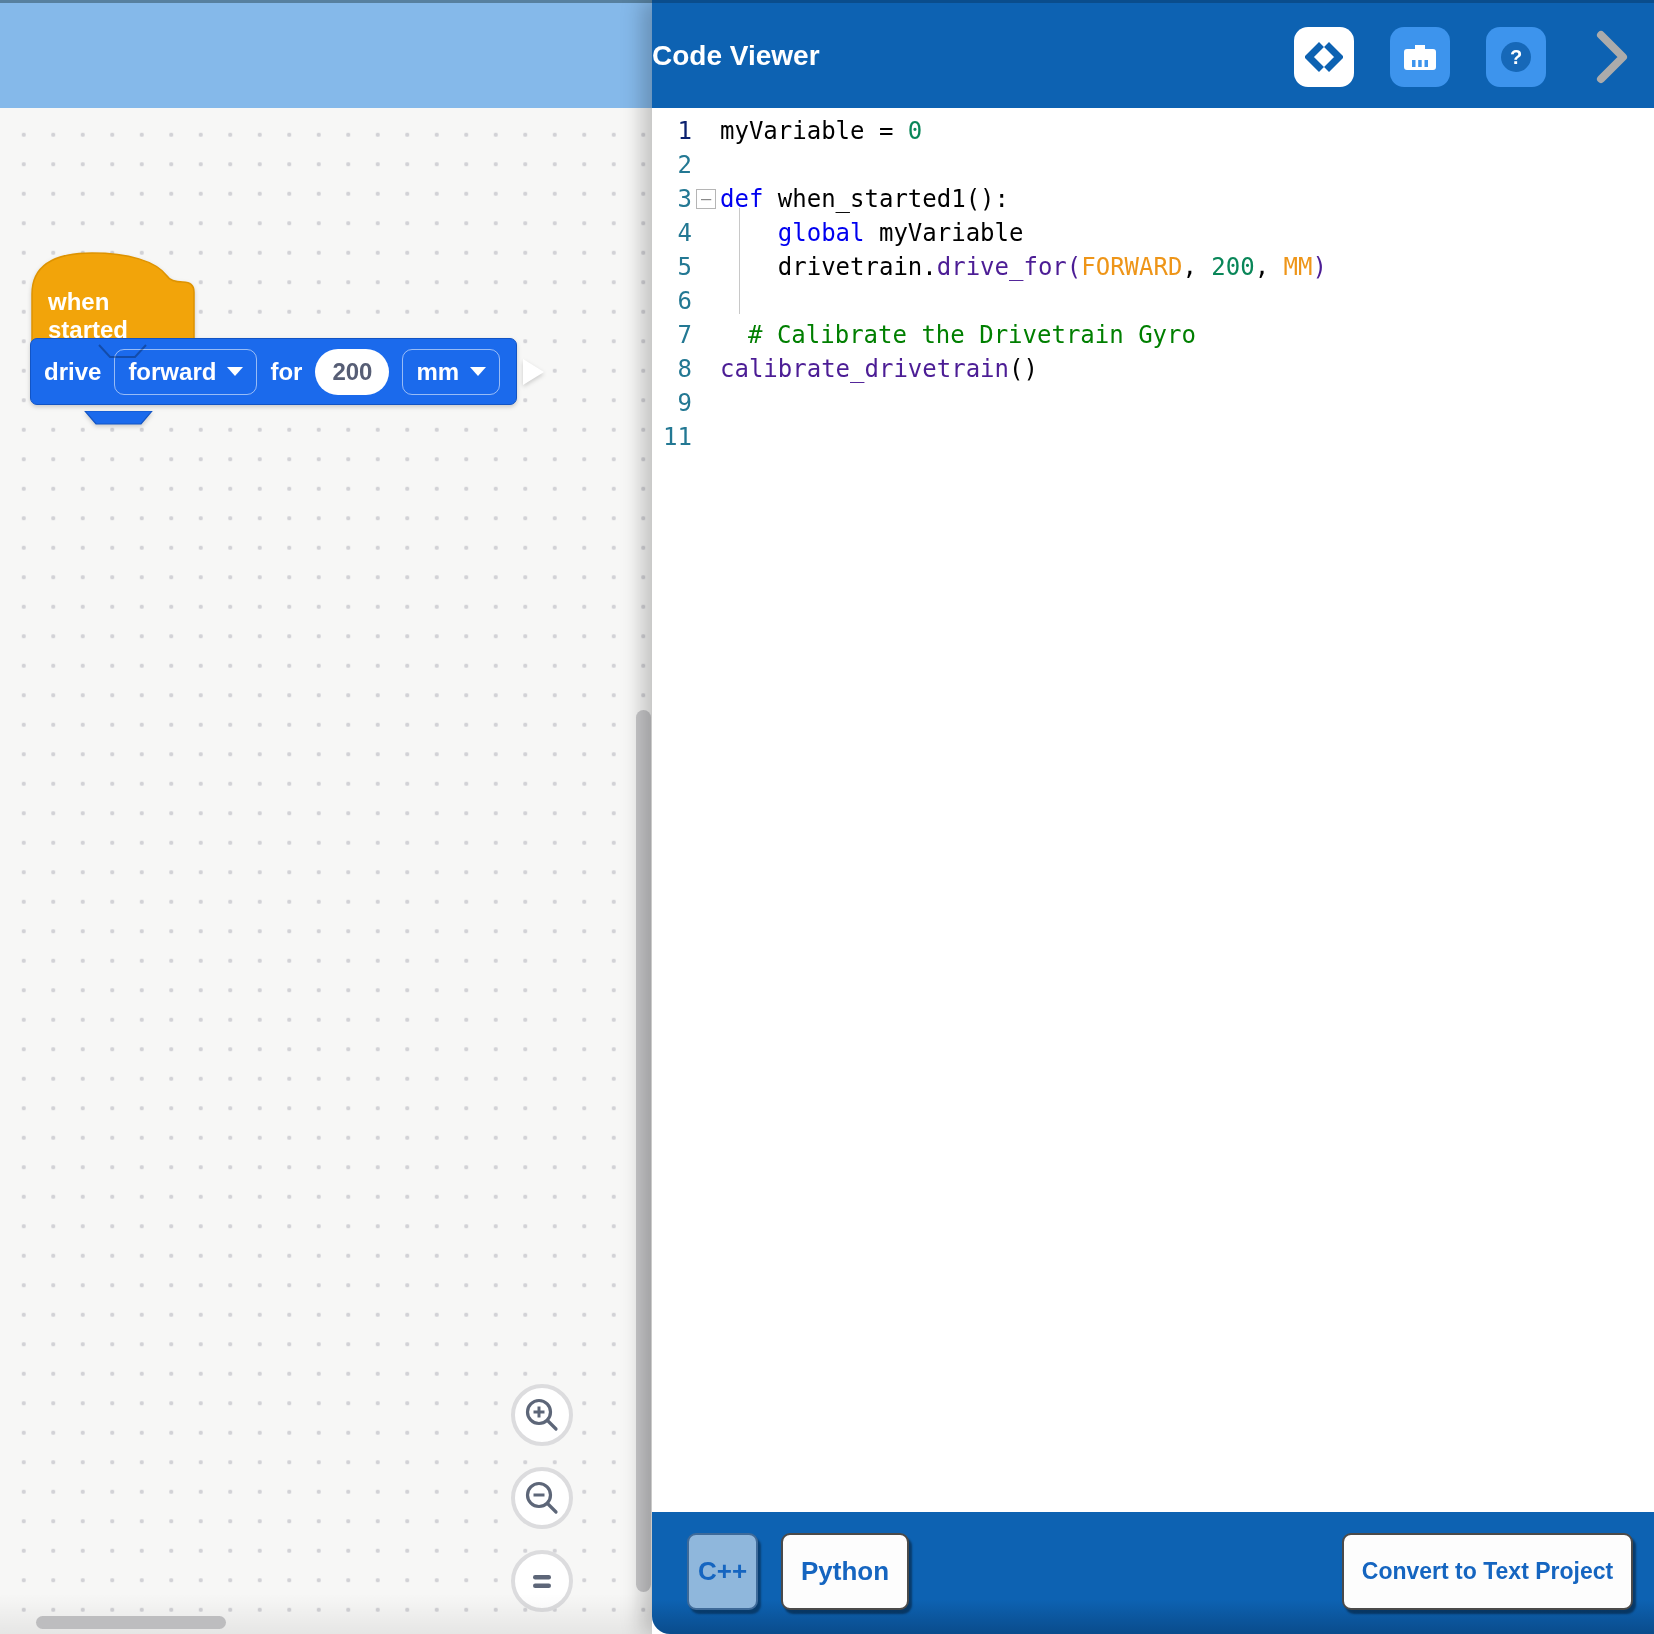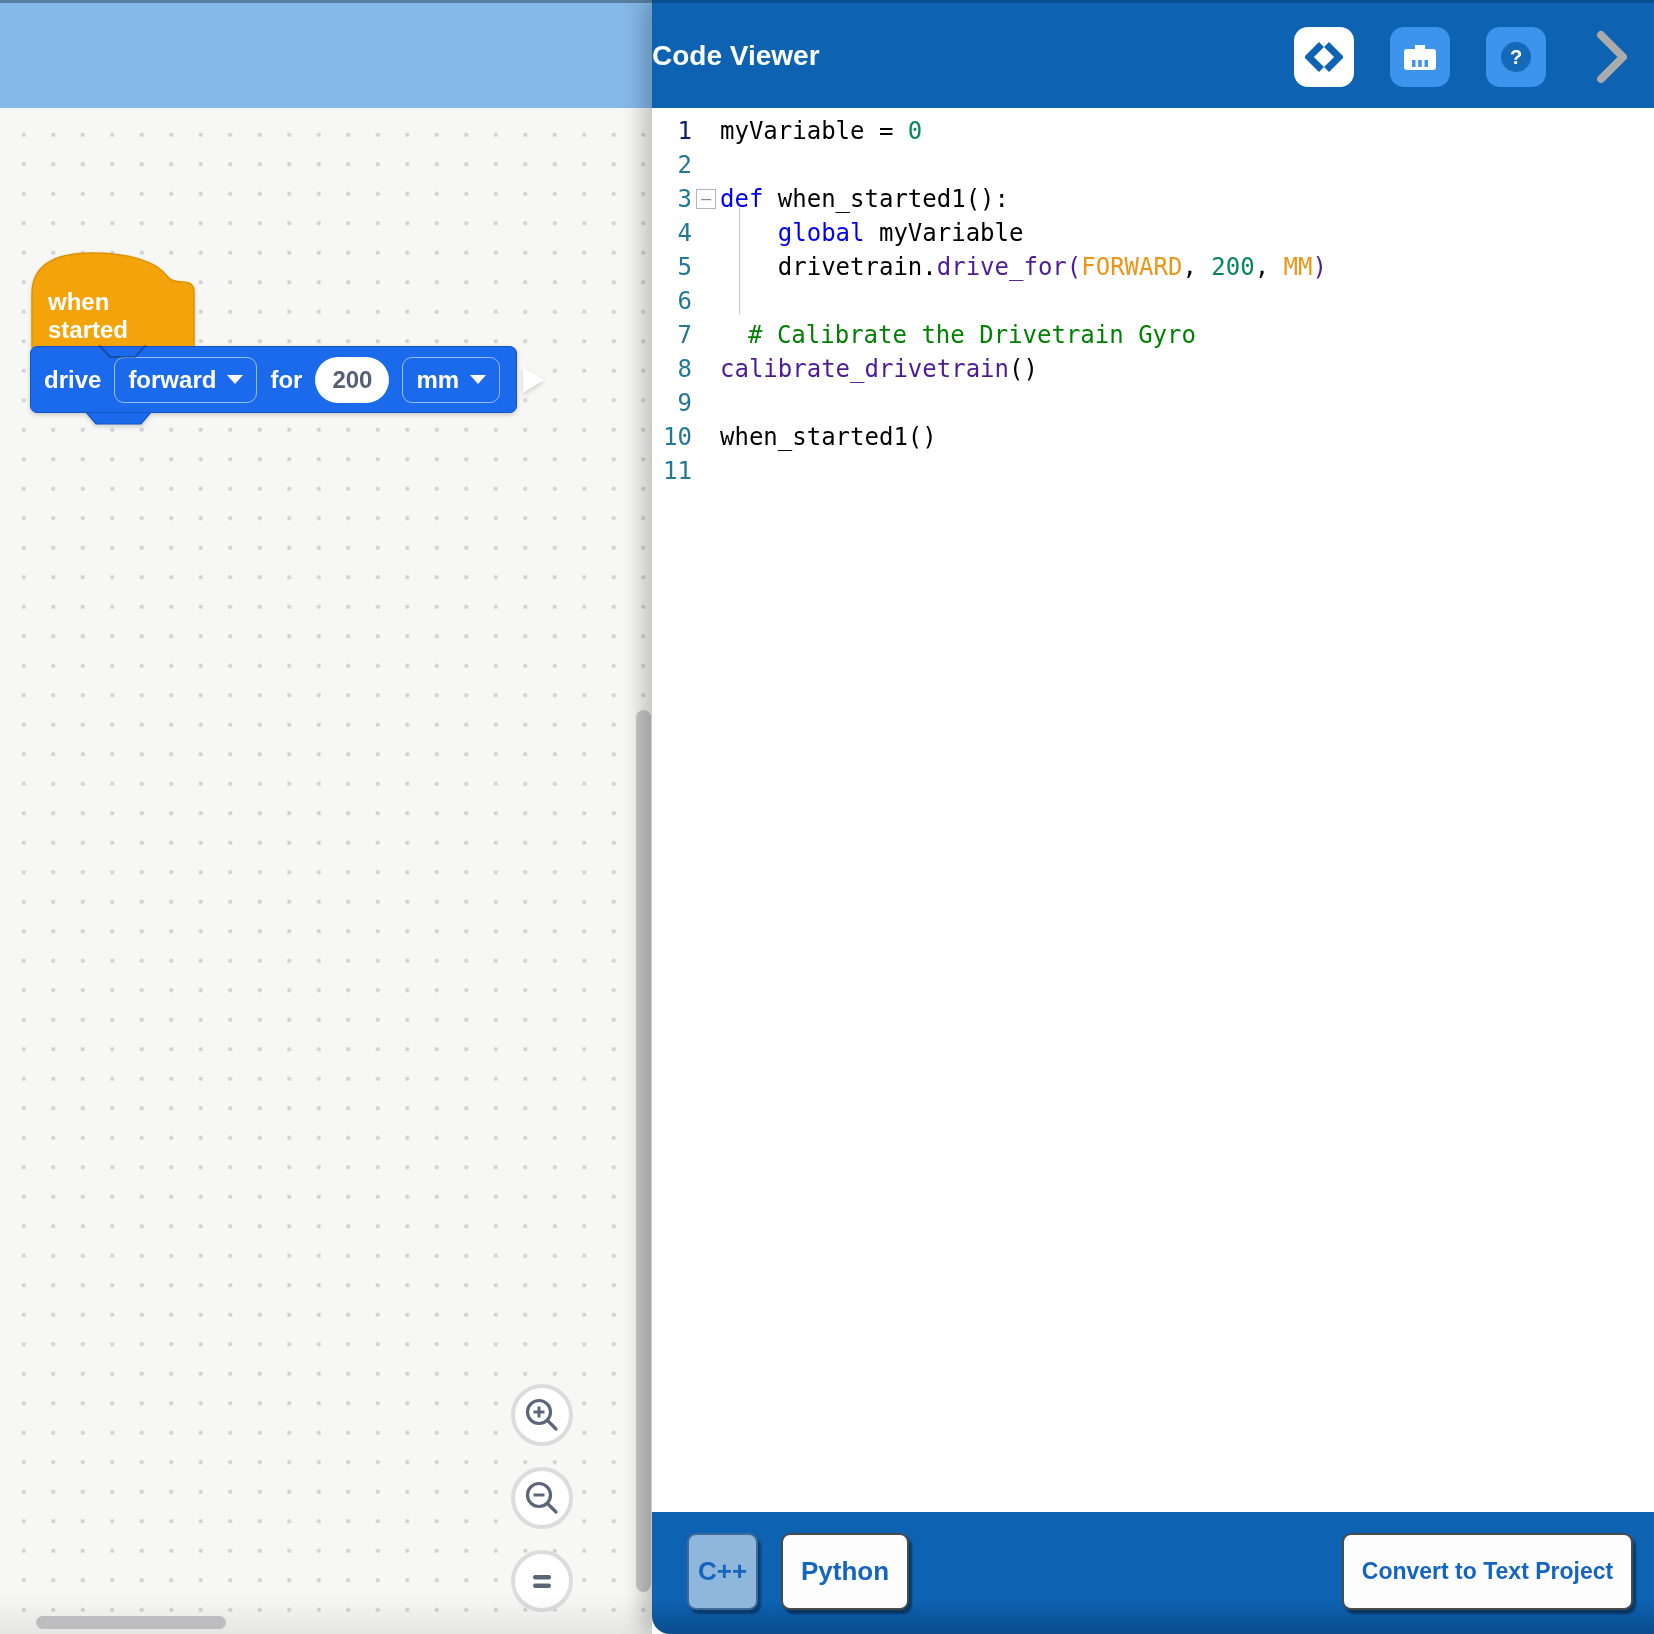--- a/index.html
+++ b/index.html
@@ -16,21 +16,21 @@
     background-size: 29.5px 29.5px; background-position: 9px 12px; }
   .canvas-fade { position:absolute; left:0; bottom:0; width:100%; height:40px;
     background:linear-gradient(rgba(0,0,0,0), rgba(0,0,0,0.07)); }
 
   
   .blocks { position:absolute; left:28px; top:140px; width:500px; height:190px;
     filter:drop-shadow(0 2px 2px rgba(0,0,0,0.18)); }
   .hat-shape { position:absolute; left:0; top:0; }
   .hat-label { position:absolute; left:20px; top:40px; width:140px;
     color:#fff; font-weight:bold; font-size:24px; }
-  .drive { position:absolute; left:2px; top:98px; width:487px; height:67px;
+  .drive { position:absolute; left:2px; top:90px; width:487px; height:67px;
     background:#1b6aec; border:1px solid #1254c4; border-radius:7px;
     display:flex; align-items:center; padding:0 13px; gap:13px;
     color:#fff; font-weight:bold; font-size:24px; }
   .notch-line { position:absolute; left:70px; top:96px; }
   .bump { position:absolute; left:55px; top:163px; }
   .dd { height:46px; border:1.5px solid rgba(255,255,255,0.55); border-radius:10px;
     display:flex; align-items:center; gap:11px; padding:0 13px; cursor:pointer; }
   .dd .caret { width:0; height:0; border-left:8px solid transparent;
     border-right:8px solid transparent; border-top:9px solid #fff; }
   .pill { height:46px; background:#fff; border-radius:23px; color:#575e75;
@@ -211,21 +211,20 @@
     <div id="code-lines">
         <div class="cline active"><span class="num">1</span><span class="fold"></span><span class="txt"><span class="tok-p">myVariable = </span><span class="tok-n">0</span></span></div>
         <div class="cline"><span class="num">2</span><span class="fold"></span><span class="txt"></span></div>
         <div class="cline"><span class="num">3</span><span class="fold"><span class="foldbox">–</span></span><span class="txt"><span class="tok-k">def</span><span class="tok-p"> when_started1():</span></span></div>
         <div class="cline"><span class="num">4</span><span class="fold"></span><span class="txt"><span class="tok-p">    </span><span class="tok-k">global</span><span class="tok-p"> myVariable</span></span></div>
         <div class="cline"><span class="num">5</span><span class="fold"></span><span class="txt"><span class="tok-p">    drivetrain.</span><span class="tok-f">drive_for(</span><span class="tok-o">FORWARD</span><span class="tok-p">, </span><span class="tok-n">200</span><span class="tok-p">, </span><span class="tok-o">MM</span><span class="tok-f">)</span></span></div>
         <div class="cline"><span class="num">6</span><span class="fold"></span><span class="txt"></span></div>
         <div class="cline"><span class="num">7</span><span class="fold"></span><span class="txt"><span class="tok-c"># Calibrate the Drivetrain Gyro</span></span></div>
         <div class="cline"><span class="num">8</span><span class="fold"></span><span class="txt"><span class="tok-f">calibrate_drivetrain</span><span class="tok-p">()</span></span></div>
         <div class="cline"><span class="num">9</span><span class="fold"></span><span class="txt"></span></div>
-        <div class="cline"><span class="num">10</span><span class="fold"></span><span class="txt"><span class="tok-p">when_started1()</span></span></div>
         <div class="cline"><span class="num">11</span><span class="fold"></span><span class="txt"></span></div>
       </div>
     <div class="indent-guide"></div>
   </div>
 
   <div class="panel-footer">
     <div class="fbtn cpp">C++</div>
     <div class="fbtn py">Python</div>
     <div class="fbtn convert">Convert to Text Project</div>
   </div>

